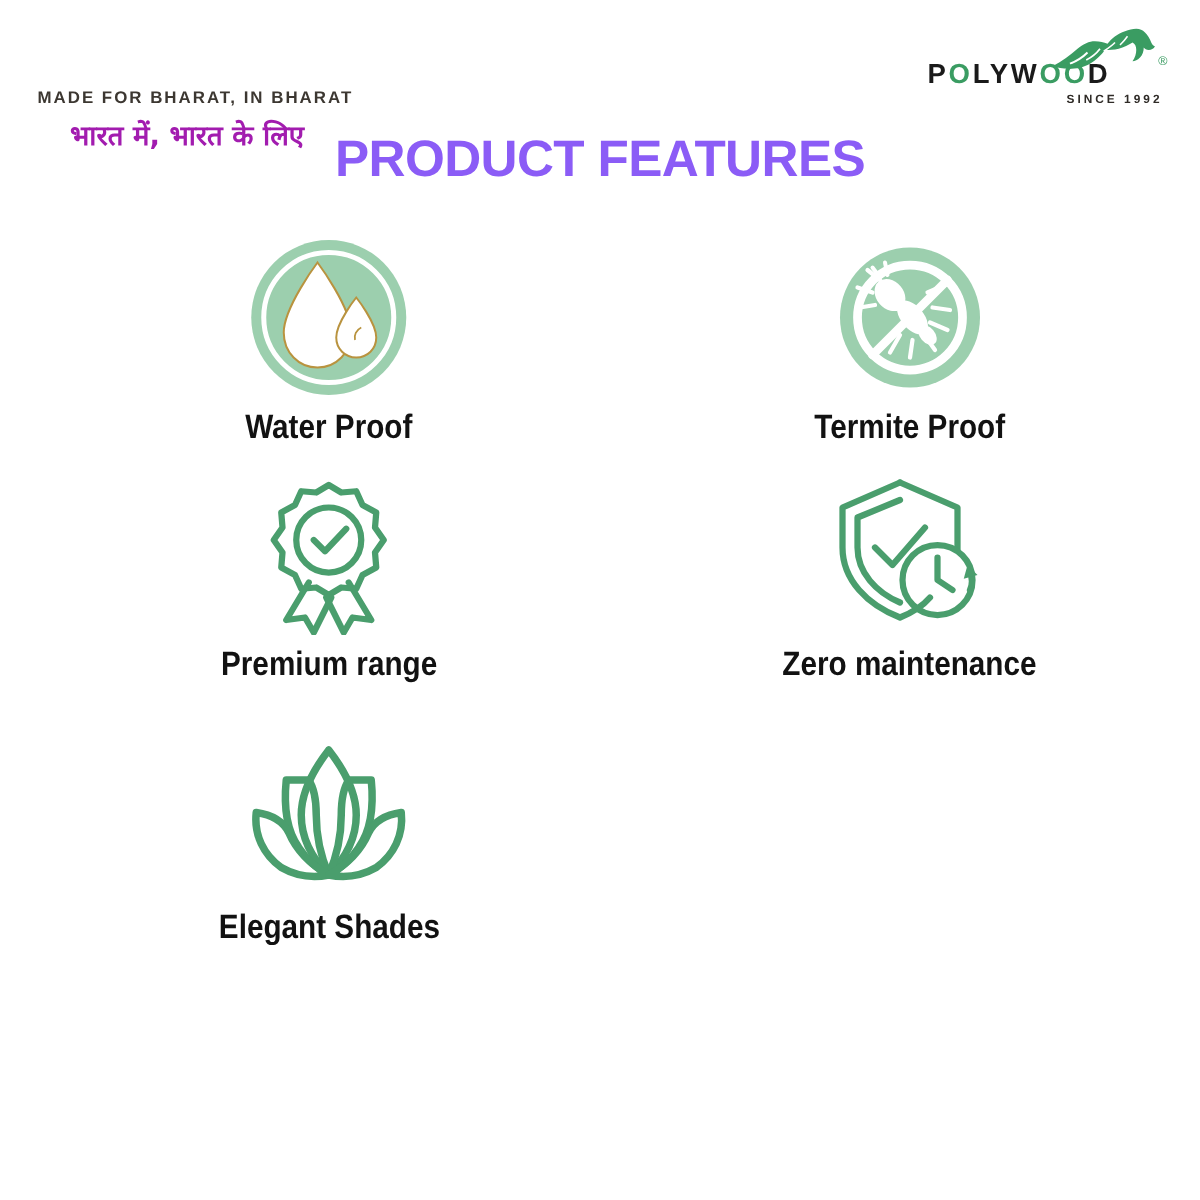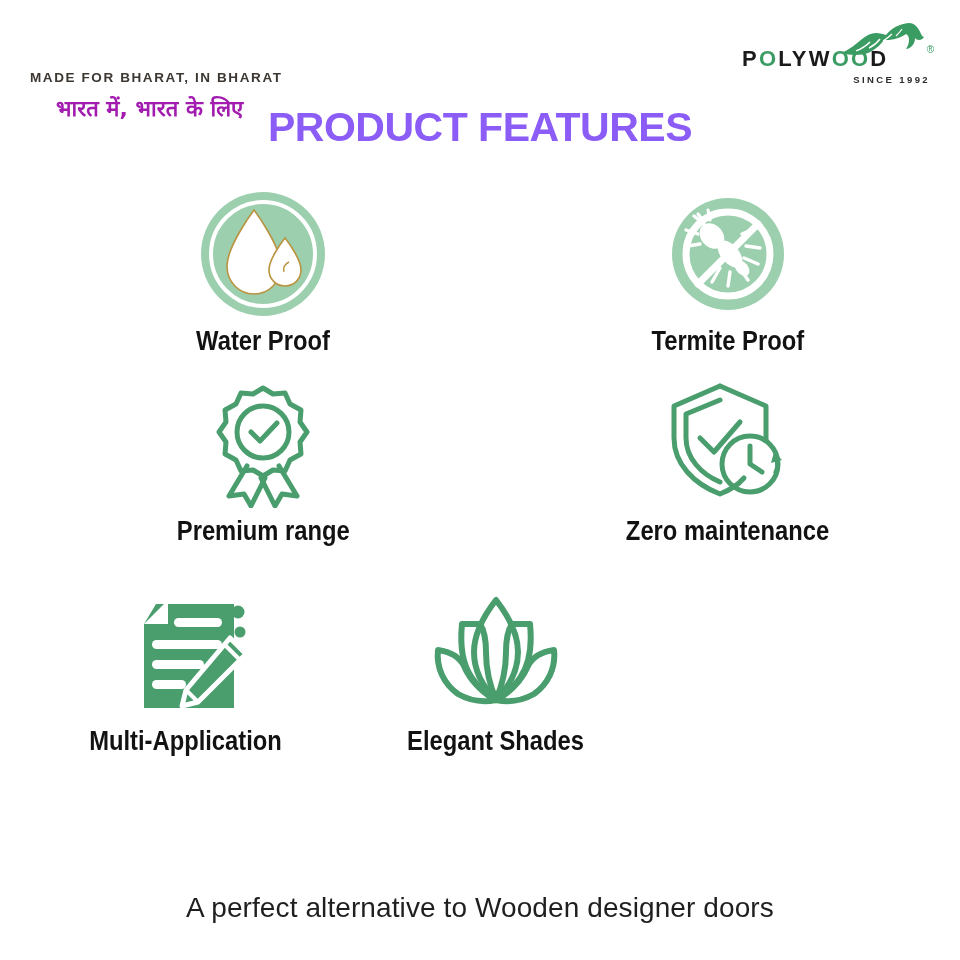--- a/index.html
+++ b/index.html
@@ -303,42 +303,20 @@
             </g>
             <path d="M110 72 L118 80 L107 83 Z" fill="#4a9e6d"></path>
           </svg>
         </div>
         <div class="feature-label">Zero maintenance</div>
       </div>
     </div>
 
     <div class="feature-row row-3">
 
-      <div class="feature-cell">
-        <div class="feature-icon">
-          <svg viewBox="0 0 128 128" width="128" height="128" aria-hidden="true">
-            <path d="M34 14 L80 14 L112 14 L112 118 L22 118 L22 34 Z" fill="#4a9e6d"></path>
-            <path d="M22 34 L46 10 L46 34 Z" fill="#ffffff"></path>
-            <g fill="#ffffff">
-              <rect x="52" y="28" width="48" height="9" rx="4.5"></rect>
-              <rect x="30" y="50" width="70" height="9" rx="4.5"></rect>
-              <rect x="30" y="70" width="52" height="9" rx="4.5"></rect>
-              <rect x="30" y="90" width="34" height="9" rx="4.5"></rect>
-            </g>
-            <circle cx="116" cy="22" r="6.5" fill="#4a9e6d"></circle>
-            <circle cx="118" cy="42" r="5.5" fill="#4a9e6d"></circle>
-            <g>
-              <path d="M108 48 L124 64 L76 112 L60 116 L64 100 Z" fill="#4a9e6d" stroke="#ffffff" stroke-width="5" stroke-linejoin="round"></path>
-              <path d="M102 54 L118 70" stroke="#ffffff" stroke-width="4"></path>
-              <path d="M64 100 L76 112" stroke="#ffffff" stroke-width="4"></path>
-            </g>
-          </svg>
-        </div>
-        <div class="feature-label">Multi-Application</div>
-      </div>
 
       <div class="feature-cell">
         <div class="feature-icon">
           <svg viewBox="0 0 128 128" width="128" height="128" aria-hidden="true">
             <g fill="none" stroke="#4a9e6d" stroke-width="6" stroke-linejoin="round" stroke-linecap="round">
               <path d="M64 10 C50 28 42 46 42 62 C42 82 52 98 64 110
                        C76 98 86 82 86 62 C86 46 78 28 64 10 Z"></path>
               <path d="M30 34 C28 54 30 74 40 88 C48 100 56 106 64 110
                        C58 96 54 78 54 62 C54 50 52 40 48 34 Z"></path>
               <path d="M98 34 C100 54 98 74 88 88 C80 100 72 106 64 110
@@ -353,15 +331,14 @@
         <div class="feature-label">Elegant Shades</div>
       </div>
 
       <div class="feature-cell empty">
         <div class="feature-icon"></div>
         <div class="feature-label"></div>
       </div>
     </div>
   </div>
 
-  <div class="footer">A perfect alternative to Wooden designer doors</div>
 
 </div>
 
 </body></html>

